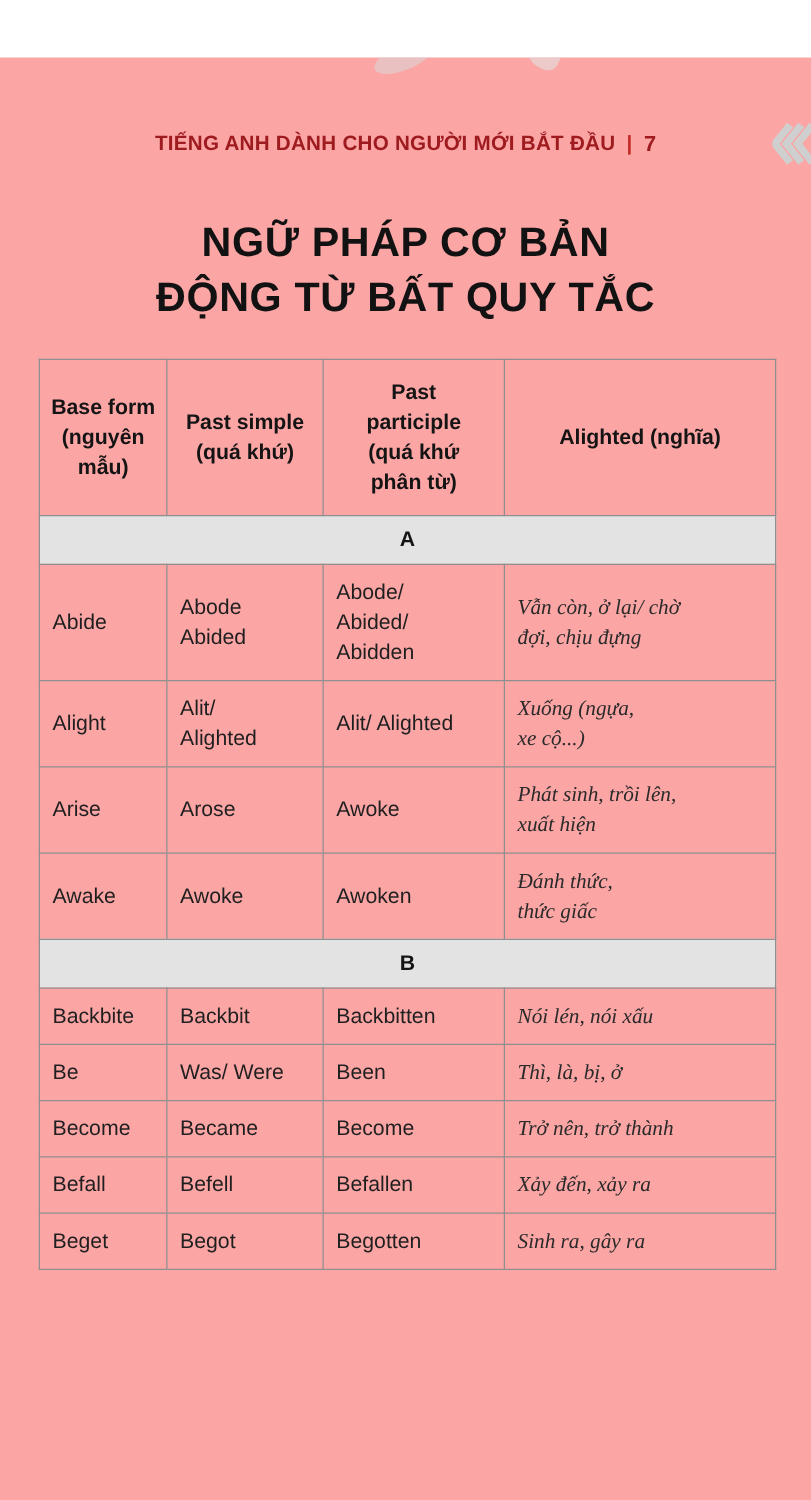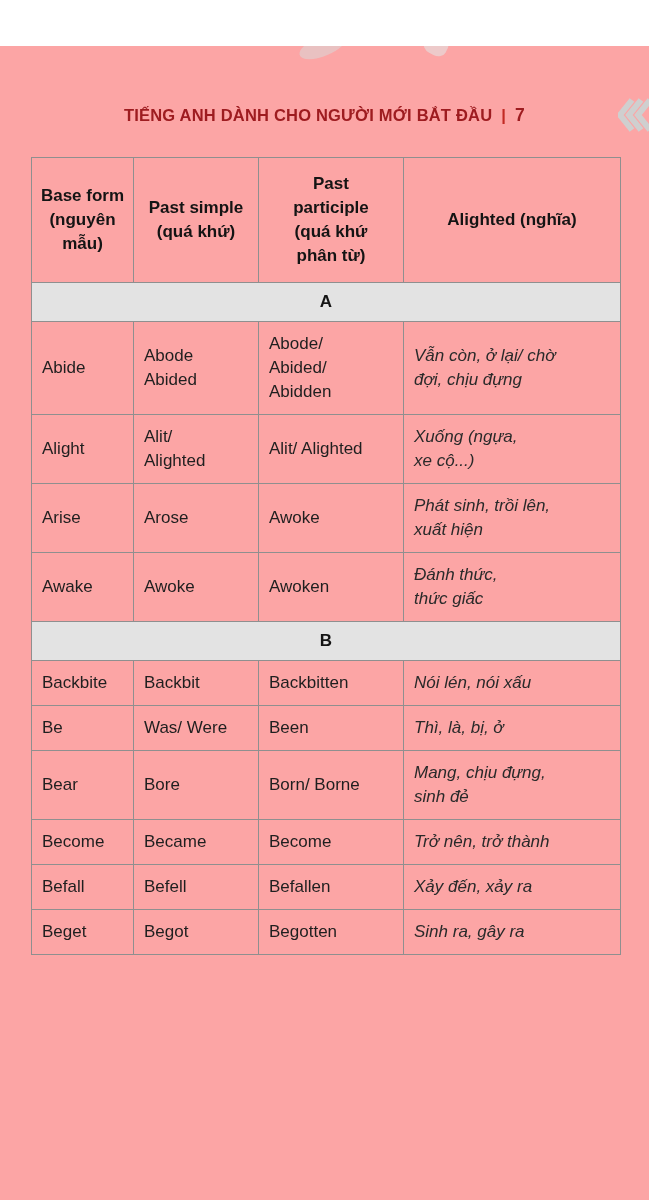--- a/index.html
+++ b/index.html
@@ -51,21 +51,21 @@
   table.verbs th,table.verbs td{
     border:1px solid var(--border-gray);
     vertical-align:middle;
     white-space:pre-line;
     font-size:17px;line-height:24px;
   }
   table.verbs th{
     font-weight:bold;text-align:center;padding:14px 6px;color:#141414;
   }
   table.verbs td{padding:10px 8px 10px 10px;text-align:left;}
-  table.verbs td.c3{font-style:italic;color:#2a2a2a;}
+  table.verbs td.c3{font-style:italic;color:#2a2a2a;font-family:Liberation Serif, serif;}
   table.verbs td.section-cell{
     background:var(--section-bg);text-align:center;font-weight:bold;
     padding:7px 6px;color:#141414;
   }
 
   .bottom-bar{
     position:absolute;left:31px;top:1184px;width:589px;height:16px;
     background:var(--bottom-bar-gray);
   }
 </style>
@@ -81,20 +81,24 @@
     <span>TIẾNG ANH DÀNH CHO NGƯỜI MỚI BẮT ĐẦU</span>
     <span class="sep">|</span>
     <span class="pagenum">7</span>
     <svg class="chevrons" width="34" height="36" viewBox="0 0 34 36">
       <polyline points="14,3 2,18 14,33" fill="none" stroke="#cfcfcf" stroke-width="6"></polyline>
       <polyline points="23,3 11,18 23,33" fill="none" stroke="#cfcfcf" stroke-width="6"></polyline>
       <polyline points="32,3 20,18 32,33" fill="none" stroke="#cfcfcf" stroke-width="6"></polyline>
     </svg>
   </header>
 
+  <h1 class="page-title">
+    <span>NGỮ PHÁP CƠ BẢN</span><br>
+    <span>ĐỘNG TỪ BẤT QUY TẮC</span>
+  </h1>
 
   <table class="verbs">
     <colgroup>
       <col class="c0">
         <col class="c1">
         <col class="c2">
         <col class="c3">
     </colgroup>
     <thead>
       <tr>
@@ -155,27 +159,20 @@
           <td class="c2">Backbitten</td>
           <td class="c3">Nói lén, nói xấu</td>
         </tr>
         <tr>
           <td class="c0">Be</td>
           <td class="c1">Was/ Were</td>
           <td class="c2">Been</td>
           <td class="c3">Thì, là, bị, ở</td>
         </tr>
         <tr>
-          <td class="c0">Bear</td>
-          <td class="c1">Bore</td>
-          <td class="c2">Born/ Borne</td>
-          <td class="c3">Mang, chịu đựng,
-sinh đẻ</td>
-        </tr>
-        <tr>
           <td class="c0">Become</td>
           <td class="c1">Became</td>
           <td class="c2">Become</td>
           <td class="c3">Trở nên, trở thành</td>
         </tr>
         <tr>
           <td class="c0">Befall</td>
           <td class="c1">Befell</td>
           <td class="c2">Befallen</td>
           <td class="c3">Xảy đến, xảy ra</td>

